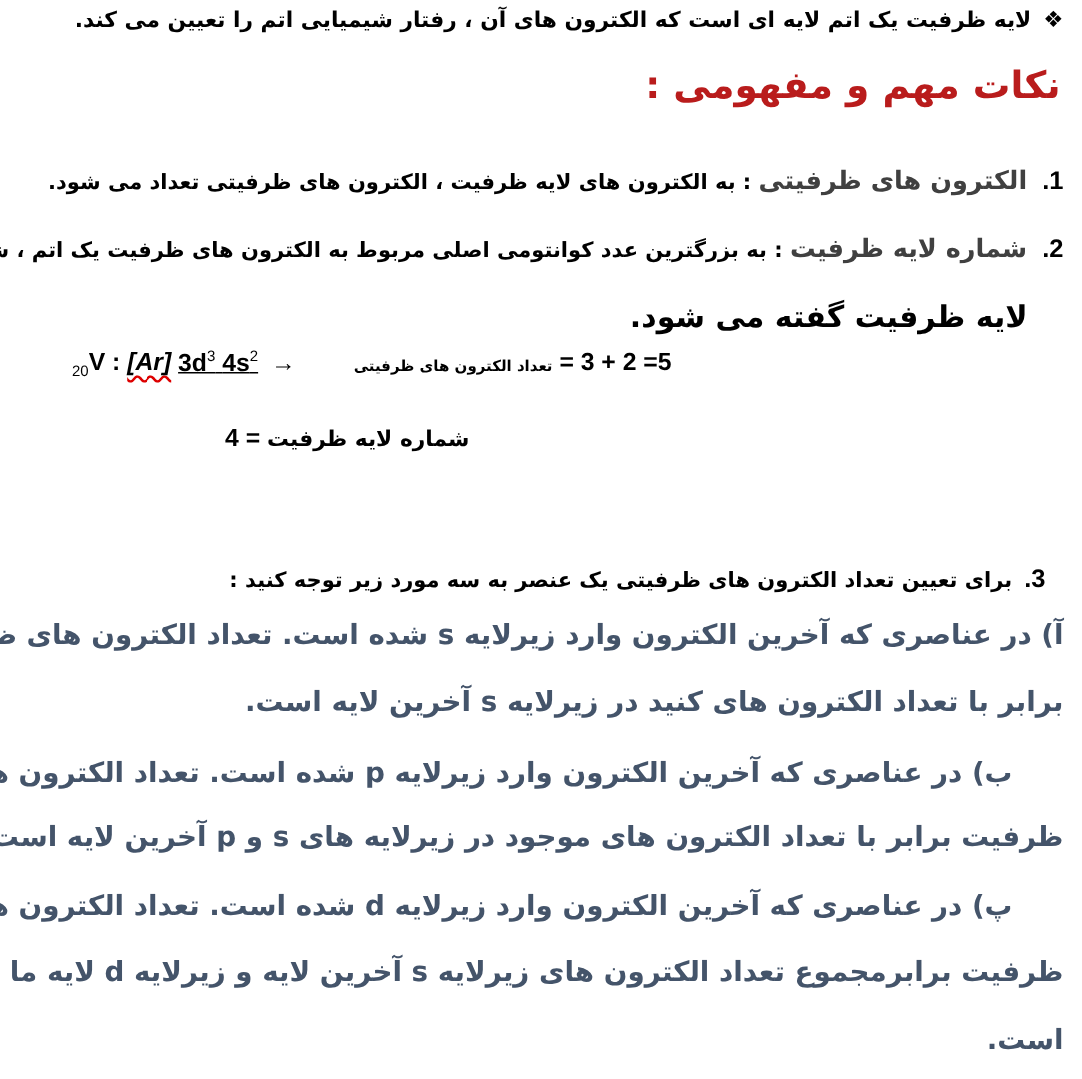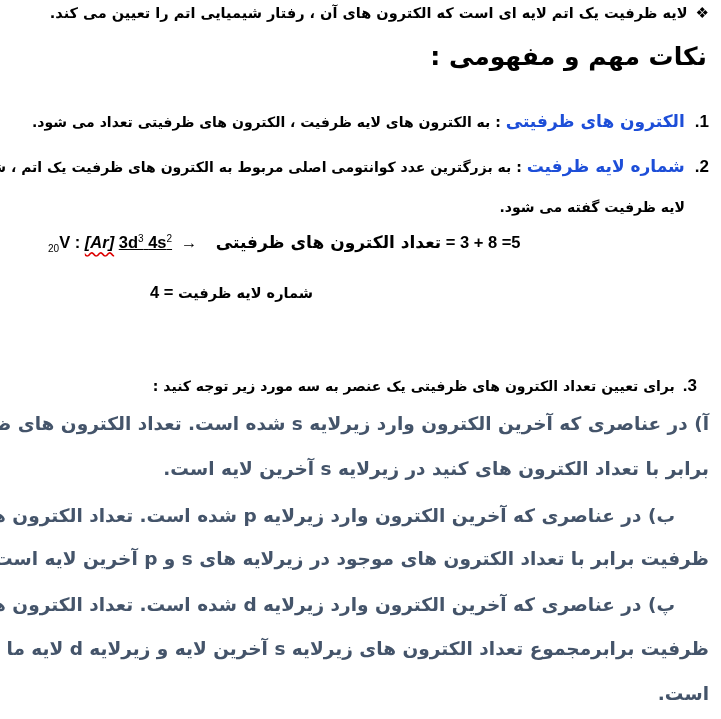--- a/index.html
+++ b/index.html
@@ -20,47 +20,47 @@
 
   .bullet-line {
     top: 4px; right: 12px;
     font-size: 14.5px; font-weight: bold; margin-left: 45px;
   }
   .bullet-icon {
     display: inline-block; margin-left: 8px; font-size: 15px;
   }
   .section-title {
     top: 42px; right: 14px;
-    font-size: 25px; font-weight: bold; color: #000000;
+    font-size: 25px; font-weight: bold; color: #b91c1c;
   }
   .item {
     font-size: 14px; font-weight: bold;
   }
   .item .num {
     font-family: "Liberation Sans", sans-serif;
     font-size: 17px; font-weight: bold; margin-left: 10px;
   }
   .item .term {
-    color: #1d4ed8; font-size: 17px; font-weight: bold;
+    color: #404040; font-size: 17px; font-weight: bold;
   }
   .item1 { top: 111px; right: 12px; }
   .item2 { top: 156px; right: 12px; }
-  .item2-cont { top: 199px; right: 36px; font-size: 14px; font-weight: bold; }
+  .item2-cont { top: 199px; right: 36px; font-size: 20px; font-weight: bold; }
 
   .formula {
     top: 232px; left: 48px;
     font-family: "Liberation Sans", sans-serif;
     font-size: 16.5px; font-weight: bold;
     direction: ltr;
   }
   .formula sub, .formula sup { font-size: 10px; font-weight: normal; }
   .formula .ar { text-decoration: underline wavy #d00; text-underline-offset: 3px; font-style: italic; }
   .formula .config { text-decoration: underline; }
   .formula .arrow { font-weight: normal; margin: 0 14px 0 4px; }
-  .formula .fa { font-family: "DejaVu Sans", sans-serif; font-size: 17px; }
+  .formula .fa { font-family: "DejaVu Sans", sans-serif; font-size: 10px; margin-left: 20px; }
 
   .shell-line {
     top: 283px; left: 102px;
     font-family: "Liberation Sans", sans-serif;
     font-size: 16.5px; font-weight: bold; margin-left: 48px;
   }
   .shell-line .fa { font-family: "DejaVu Sans", sans-serif; font-size: 14.5px; }
 
   .item3 { top: 376px; right: 24px; font-size: 14px; font-weight: bold; }
   .item3 .num { font-family: "Liberation Sans", sans-serif; font-size: 17px; margin-left: 8px; }
@@ -92,21 +92,21 @@
 <div class="abs rtl item item2">
   <span class="num">2.</span><span class="term">شماره لایه ظرفیت</span><span> : به بزرگترین عدد کوانتومی اصلی مربوط به الکترون های ظرفیت یک اتم ، شماره</span>
 </div>
 <div class="abs rtl item2-cont">لایه ظرفیت گفته می شود.</div>
 
 <div class="abs formula">
   <sub>20</sub><span>V</span><span> : </span><span class="ar">[Ar]</span>
   <span class="config"><span>3d</span><sup>3</sup> <span>4s</span><sup>2</sup></span>
   <span class="arrow">→</span>
   <span class="fa rtl">تعداد الکترون های ظرفیتی</span>
-  <span dir="ltr">= 3 + 8 =5</span>
+  <span dir="ltr">= 3 + 2 =5</span>
 </div>
 
 <div class="abs shell-line">
   <span class="fa rtl">شماره لایه ظرفیت</span>
   <span>= <span>4</span></span>
 </div>
 
 <div class="abs rtl item3">
   <span class="num">3.</span><span>برای تعیین تعداد الکترون های ظرفیتی یک عنصر به سه مورد زیر توجه کنید :</span>
 </div>

